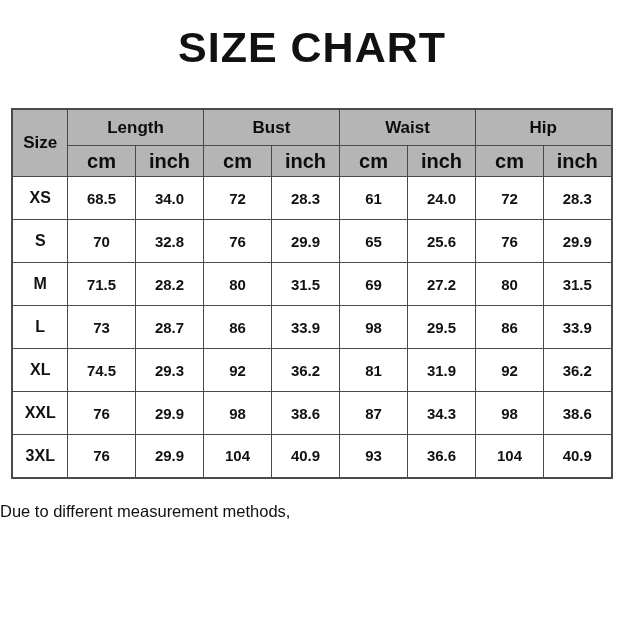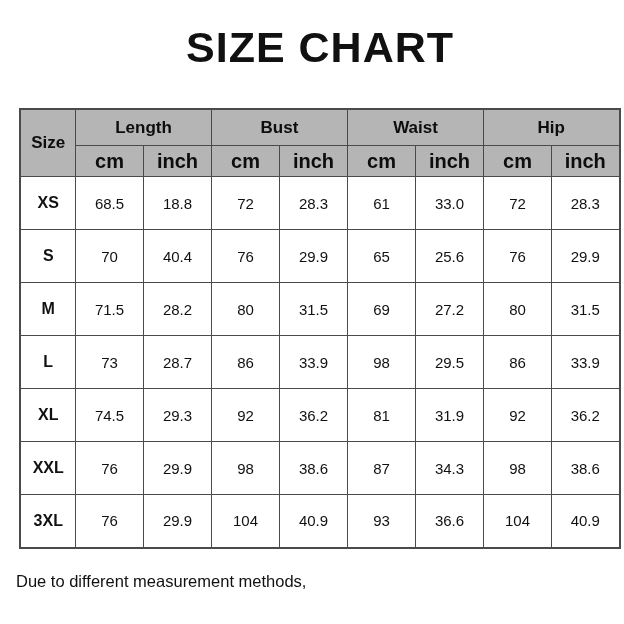--- a/index.html
+++ b/index.html
@@ -9,21 +9,20 @@
   }
   .page {
     position: relative;
     width: 624px;
     height: 624px;
     background: var(--page-bg, #ffffff);
     font-family: "Liberation Sans", sans-serif;
     color: var(--text-color, #111111);
     box-sizing: border-box;
     overflow: hidden;
-    padding-left: 16px;
   }
   .title {
     margin: 0;
     padding-top: 26px;
     text-align: center;
     font-size: 43px;
     font-weight: 900;
     letter-spacing: 1px;
     line-height: 1.0;
     color: var(--text-color, #111111);
@@ -49,29 +48,29 @@
   }
   .group-header-row th {
     height: 35px;
     font-size: 17px;
   }
   .unit-header-row th {
     height: 30px;
     font-size: 20px;
   }
   .size-table tbody tr {
-    height: 53px;
+    height: 43px;
   }
   .size-table tbody th {
     font-weight: bold;
     font-size: 16px;
     background: #ffffff;
   }
   .size-table tbody td {
-    font-weight: normal;
+    font-weight: bold;
     font-size: 15px;
     background: #ffffff;
   }
   .footer-note {
     margin: 21px 0 0 0;
     font-size: 16.5px;
     line-height: 1.45;
     color: var(--text-color, #111111);
   }
 </style>
@@ -103,32 +102,32 @@
           <th>cm</th>
           <th>inch</th>
           <th>cm</th>
           <th>inch</th>
         </tr>
     </thead>
     <tbody>
         <tr>
           <th scope="row">XS</th>
           <td>68.5</td>
-          <td>18.8</td>
+          <td>34.0</td>
           <td>72</td>
           <td>28.3</td>
           <td>61</td>
-          <td>33.0</td>
+          <td>24.0</td>
           <td>72</td>
           <td>28.3</td>
         </tr>
         <tr>
           <th scope="row">S</th>
           <td>70</td>
-          <td>40.4</td>
+          <td>32.8</td>
           <td>76</td>
           <td>29.9</td>
           <td>65</td>
           <td>25.6</td>
           <td>76</td>
           <td>29.9</td>
         </tr>
         <tr>
           <th scope="row">M</th>
           <td>71.5</td>

